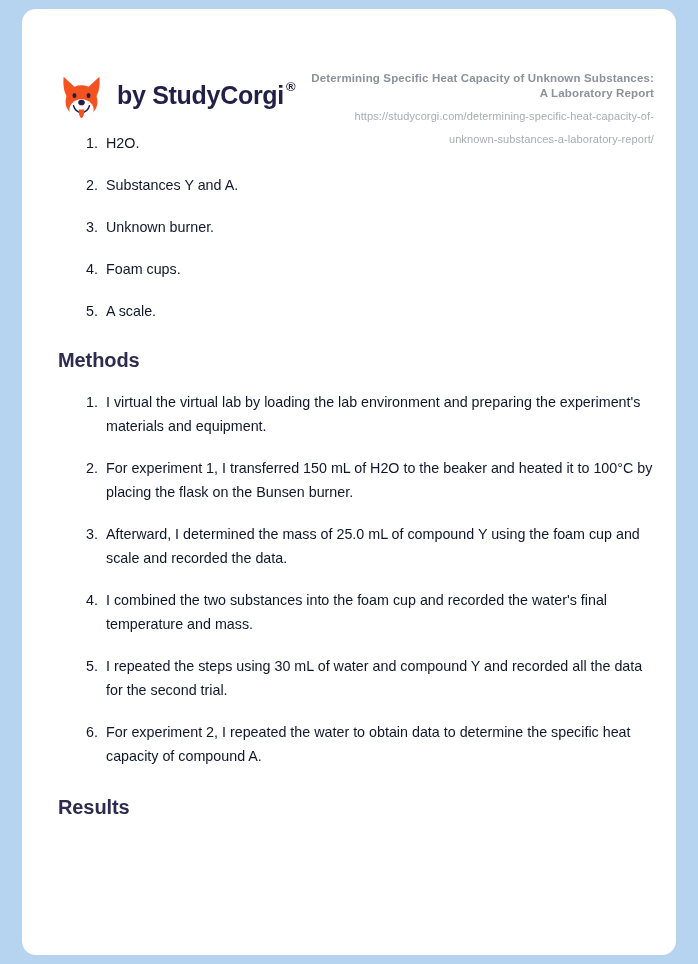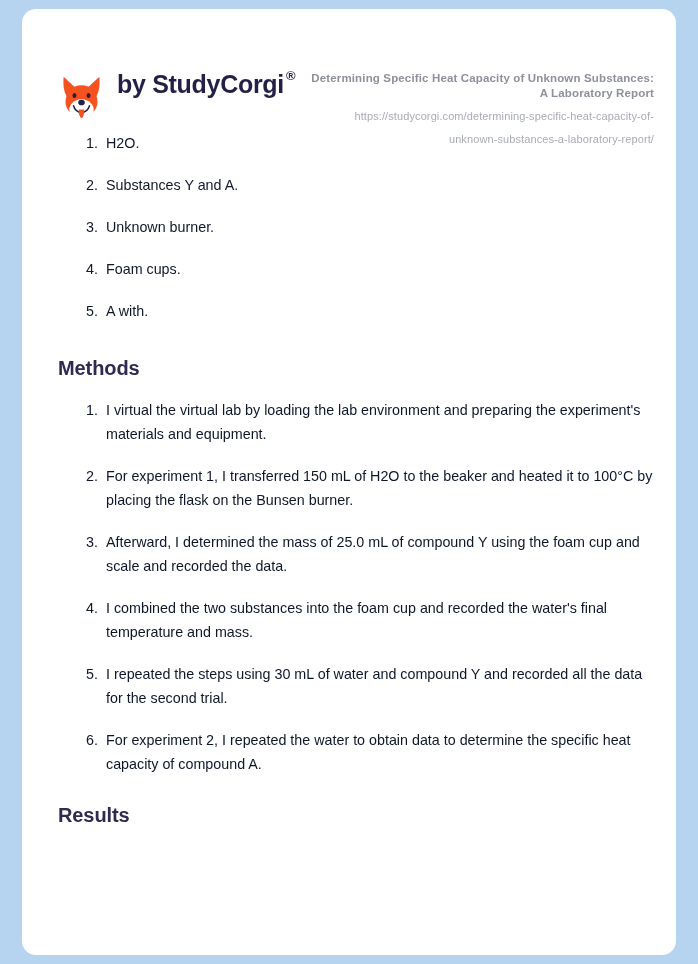--- a/index.html
+++ b/index.html
@@ -31,21 +31,21 @@
     position: relative;
     height: 122px;
     padding: 0 0 0 0;
   }
 
   .brand {
     position: absolute;
     left: 36px;
     top: 63px;
     display: flex;
-    align-items: flex-start;
+    align-items: center;
   }
 
   .corgi-logo {
     width: 47px;
     height: 47px;
     display: block;
     flex: 0 0 auto;
   }
 
   .brand-text {
@@ -116,21 +116,21 @@
     margin-top: 0;
   }
   .list-materials > li {
     margin-bottom: 18px;
   }
 
   h2.section-heading {
     font-size: 20px;
     font-weight: bold;
     color: #2e2a50;
-    margin: 34px 0 18px 0;
+    margin: 26px 0 18px 0;
     letter-spacing: -0.1px;
   }
 
   h2.results-heading {
     margin: 28px 0 16px 0;
   }
 
   p.body-paragraph {
     font-size: 14.3px;
     line-height: 24px;
@@ -180,21 +180,21 @@
 
   </div>
 
   <div class="doc-body">
 
     <ol class="doc-list list-materials">
       <li>H2O.</li>
       <li>Substances Y and A.</li>
       <li>Unknown burner.</li>
       <li>Foam cups.</li>
-      <li>A with.</li>
+      <li>A scale.</li>
     </ol>
 
     <h2 class="section-heading">Methods</h2>
 
     <ol class="doc-list list-methods">
       <li>I virtual the virtual lab by loading the lab environment and preparing the experiment's materials and equipment.</li>
       <li>For experiment 1, I transferred 150 mL of H2O to the beaker and heated it to 100°C by placing the flask on the Bunsen burner.</li>
       <li>Afterward, I determined the mass of 25.0 mL of compound Y using the foam cup and scale and recorded the data.</li>
       <li>I combined the two substances into the foam cup and recorded the water's final temperature and mass.</li>
       <li>I repeated the steps using 30 mL of water and compound Y and recorded all the data for the second trial.</li>

